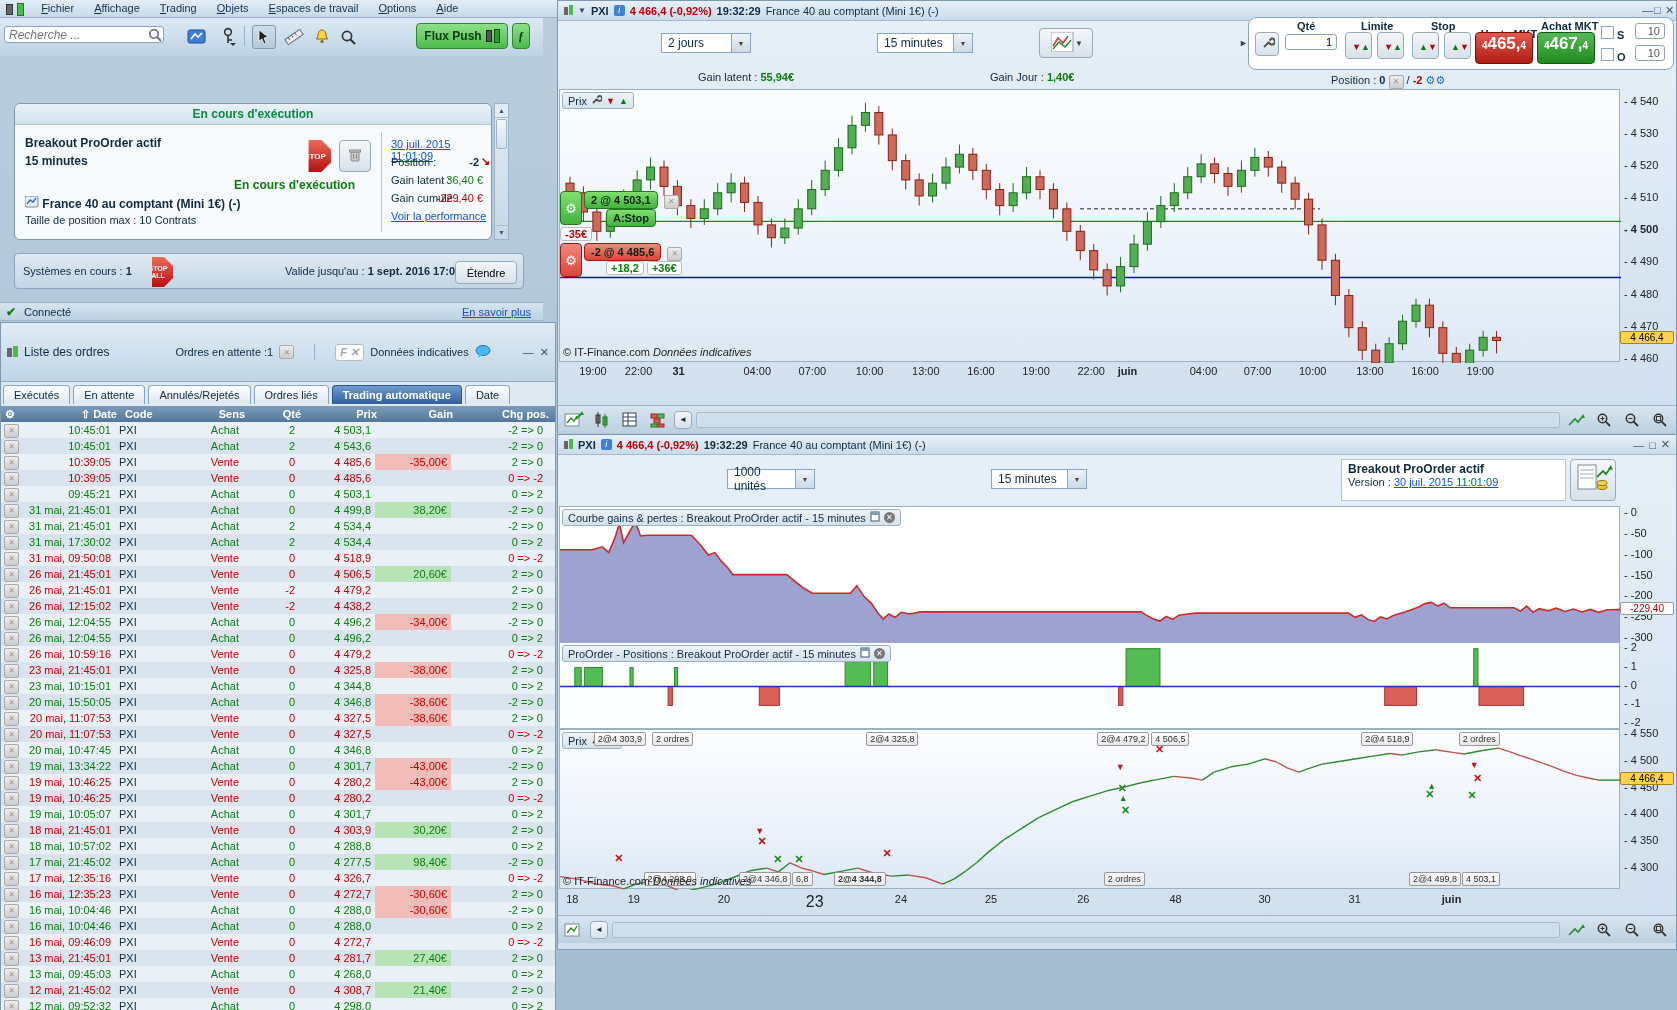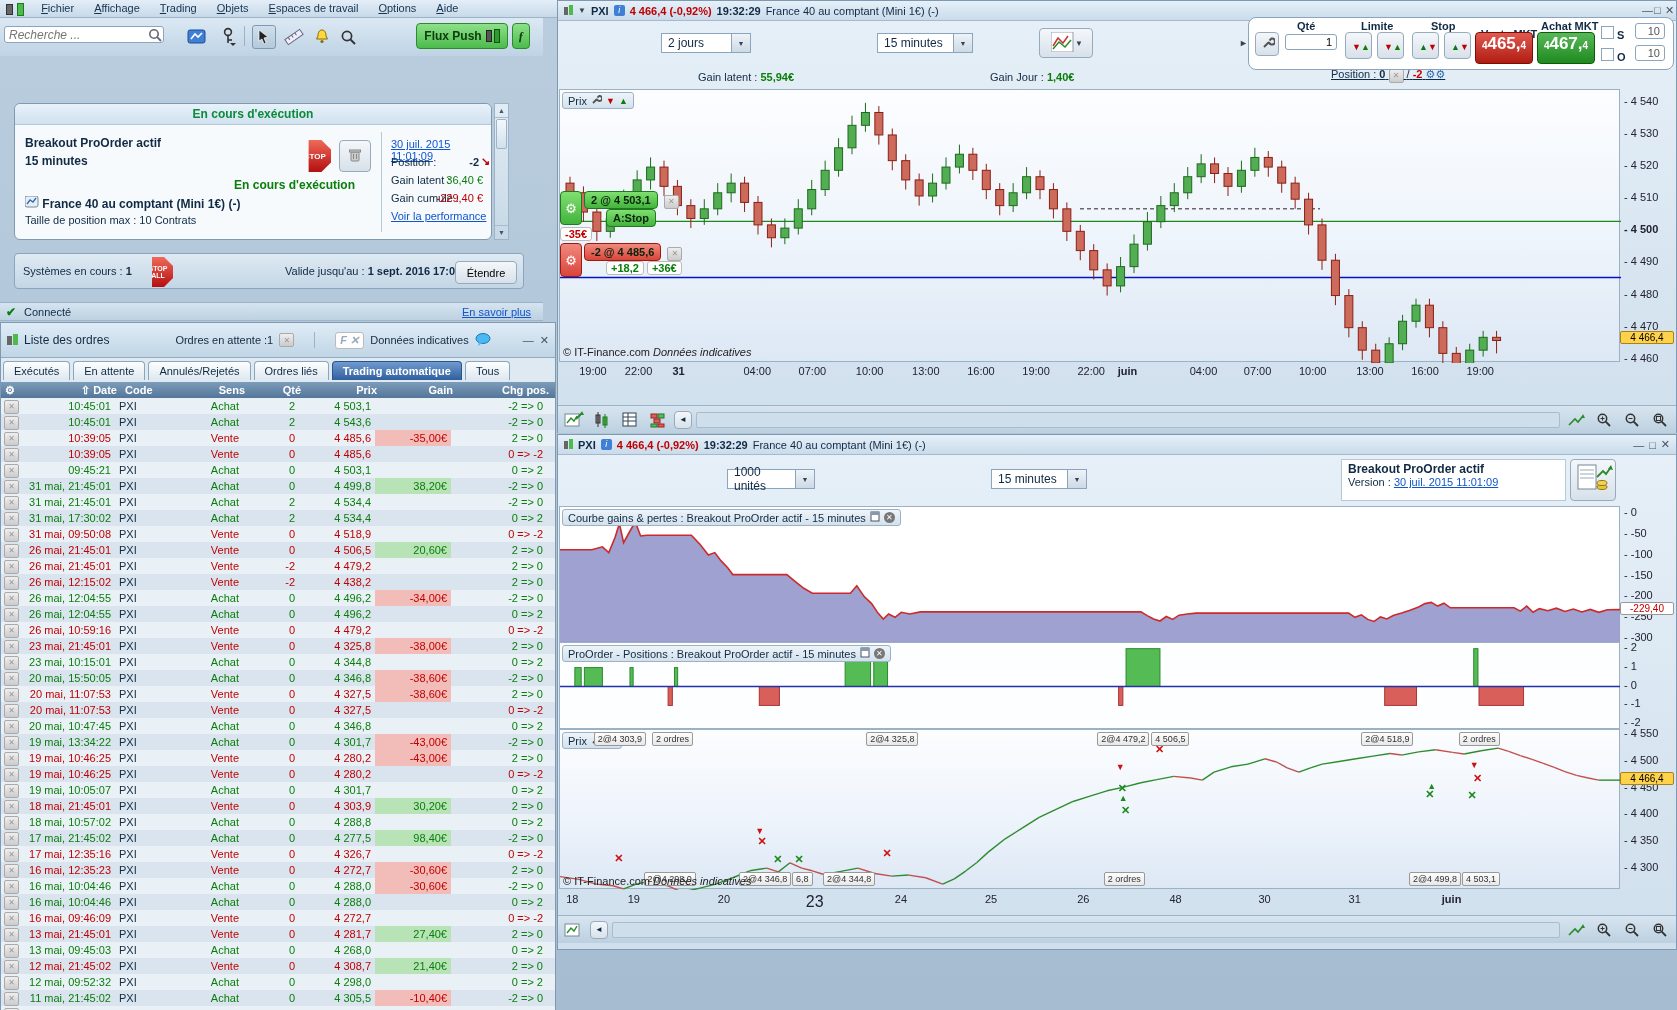--- a/index.html
+++ b/index.html
@@ -25,21 +25,21 @@
               border-radius:6px 6px 0 0;padding:3px 0;}
   .octa{clip-path:polygon(30% 0,70% 0,100% 30%,100% 70%,70% 100%,30% 100%);
         background:linear-gradient(#ef6a5a,#b40f0f);color:#fff;font-weight:bold;
         display:flex;align-items:center;justify-content:center;text-align:center;}
   .graybtn{background:linear-gradient(#f4f7fa,#d7e1ea);border:1px solid #97abbd;border-radius:4px;}
   .link{color:#1155cc;text-decoration:underline;cursor:pointer;}
   .grn{color:#0a7d0a;}  .red{color:#c00000;}
   .bar{background:linear-gradient(#dfeaf3,#c3d6e5);border:1px solid #8aa5bd;border-radius:4px;}
   .statusbar{background:linear-gradient(#d5e4f0,#bdd1e1);border-top:1px solid #9db4c8;border-bottom:1px solid #9db4c8;}
   .wintitle{background:linear-gradient(#dfecf6,#c0d5e5);border-bottom:1px solid #93aabf;
-            display:flex;align-items:center;gap:6px;padding:4px 6px;}
+            display:flex;align-items:center;gap:6px;padding:16px 6px;}
   .tab{display:inline-block;padding:3px 10px;margin-right:3px;border:1px solid #8aa5bd;
        border-bottom:none;border-radius:4px 4px 0 0;background:linear-gradient(#fdfefe,#dde8f0);}
   .tab.active{background:linear-gradient(#6f9bce,#305f9e);color:#fff;font-weight:bold;border-color:#2a5491;}
   .thead{background:linear-gradient(#7d9cba,#537699);color:#fff;display:flex;font-weight:bold;}
   .trow{display:flex;height:16px;line-height:16px;}
   .trow:nth-child(odd){background:#e9f1f7;} .trow:nth-child(even){background:#d9e4ee;}
   .cell{overflow:hidden;white-space:nowrap;padding:0 4px;box-sizing:border-box;}
   .gpos{background:#b7e3b7;} .gneg{background:#f2bdb8;}
   .delbox{width:13px;height:12px;margin:2px 0 0 3px;background:linear-gradient(#eee,#ccc);
           border:1px solid #aaa;border-radius:2px;font-size:8px;color:#999;
@@ -206,21 +206,21 @@
       <span style="width:1px;height:16px;background:#9bb1c4;margin:0 14px;"></span>
       <span class="bwhite" style="color:#9ab;font-style:italic;"><span>F</span> ✕</span>
       <span>Données indicatives</span>
       <span><svg width="16" height="13">
             <ellipse cx="8" cy="5.5" rx="7" ry="5" fill="#49b8f5" stroke="#1c7ab0"></ellipse>
             <polygon points="4,9 3,13 8,9.5" fill="#49b8f5"></polygon>
           </svg></span>
       <span style="margin-left:auto;color:#456;">—</span>
       <span style="color:#456;">✕</span>
     </div>
-    <div style="padding:3px 2px 0 2px;height:21px;" id="tabs-row"><span class="tab">Exécutés</span><span class="tab">En attente</span><span class="tab">Annulés/Rejetés</span><span class="tab">Ordres liés</span><span class="tab active">Trading automatique</span><span class="tab">Tous</span></div>
+    <div style="padding:3px 2px 0 2px;height:21px;" id="tabs-row"><span class="tab">Exécutés</span><span class="tab">En attente</span><span class="tab">Annulés/Rejetés</span><span class="tab">Ordres liés</span><span class="tab active">Trading automatique</span><span class="tab">Date</span></div>
     <div class="thead" style="height:16px;line-height:16px;" id="table-head">
         <span class="cell" style="width: 24px;">⚙</span>
         <span class="cell" style="width: 96px; text-align: right;">⇧ Date</span>
         <span class="cell" style="width: 70px; text-align: left;">Code</span>
         <span class="cell" style="width: 58px; text-align: right;">Sens</span>
         <span class="cell" style="width: 56px; text-align: right;">Qté</span>
         <span class="cell" style="width: 76px; text-align: right;">Prix</span>
         <span class="cell" style="width: 76px; text-align: right;">Gain</span>
         <span class="cell" style="width: 96px; text-align: right;">Chg pos.</span>
       </div>
@@ -642,21 +642,21 @@
           <rect x="0" y="0" width="22" height="20" fill="#fff" stroke="#99a"></rect>
           <polyline points="2,14 7,6 12,11 17,4" fill="none" stroke="#c33" stroke-width="1.5"></polyline>
           <polyline points="2,17 8,10 14,15 20,8" fill="none" stroke="#2a8a2a" stroke-width="1.5"></polyline>
           <text x="24" y="14" font-size="8" fill="#345">▼</text>
         </svg></button>
 
     <div class="abs" style="left:140px;top:70px;">
       <span>Gain latent :</span> <b class="grn">55,94€</b></div>
     <div class="abs" style="left:432px;top:70px;">
       <span>Gain Jour :</span> <b class="grn">1,40€</b></div>
-    <div class="abs" style="left:773px;top:67px;text-decoration:underline;">
+    <div class="abs" style="left:773px;top:73px;">
       <span>Position :</span> <b>0</b>
       <span class="delbox" style="display:inline-flex;margin:0;">✕</span>
       <span>/</span> <b class="red">-2</b>
       <span style="color:#2a6db5;">⚙⚙</span></div>
 
     <div class="abs plot" style="left:1px;top:88px;width:1061px;height:273px;"><svg id="svg-candles" width="1061" height="273">
           <line x1="0" y1="131.36117647058705" x2="1061" y2="131.36117647058705" stroke="#1d8a1d" stroke-width="1.4"></line>
           <line x1="0" y1="187.56705882352824" x2="1061" y2="187.56705882352824" stroke="#0014c8" stroke-width="1.4"></line>
           <line x1="520" y1="118.83529411764705" x2="760" y2="118.83529411764705" stroke="#222" stroke-dasharray="4,3"></line>
           <line x1="10" y1="86.71764705882353" x2="10" y2="112.41176470588235" stroke="#8a2015"></line>
@@ -1142,21 +1142,21 @@
         <div class="atag" style="left: 308.22px; top: 297px;">2@4 325,8</div>
         <div class="atag" style="left: 539.3px; top: 297px;">2@4 479,2</div>
         <div class="atag" style="left: 593.36px; top: 297px;">4 506,5</div>
         <div class="atag" style="left: 803.24px; top: 297px;">2@4 518,9</div>
         <div class="atag" style="left: 900.76px; top: 297px;">2 ordres</div>
       </div>
     <div id="price-bottom-tags">
         <div class="atag" style="left: 85.62px; top: 437px;">2@4 298,0</div>
         <div class="atag" style="left: 181.02px; top: 437px;">2@4 346,8</div>
         <div class="atag" style="left: 234.02px; top: 437px;">6,8</div>
-        <div class="atag" style="left: 265px; top: 437px;">2@4 344,8</div>
+        <div class="atag" style="left: 276px; top: 437px; font-weight: bold;">2@4 344,8</div>
         <div class="atag" style="left: 545.66px; top: 437px;">2 ordres</div>
         <div class="atag" style="left: 850.94px; top: 437px;">2@4 499,8</div>
         <div class="atag" style="left: 903.94px; top: 437px;">4 503,1</div>
       </div>
     <div class="abs" style="left:5px;top:440px;font-size:11px;color:#222;">
       <span>© IT-Finance.com</span> <i>Données indicatives</i></div>
     <div id="c2-xaxis">
         <div class="abs" style="left: 8.24px; top: 458px; font-size: 11px; color: rgb(34, 34, 51);">18</div>
         <div class="abs" style="left: 69.72px; top: 458px; font-size: 11px; color: rgb(34, 34, 51);">19</div>
         <div class="abs" style="left: 159.82px; top: 458px; font-size: 11px; color: rgb(34, 34, 51);">20</div>

